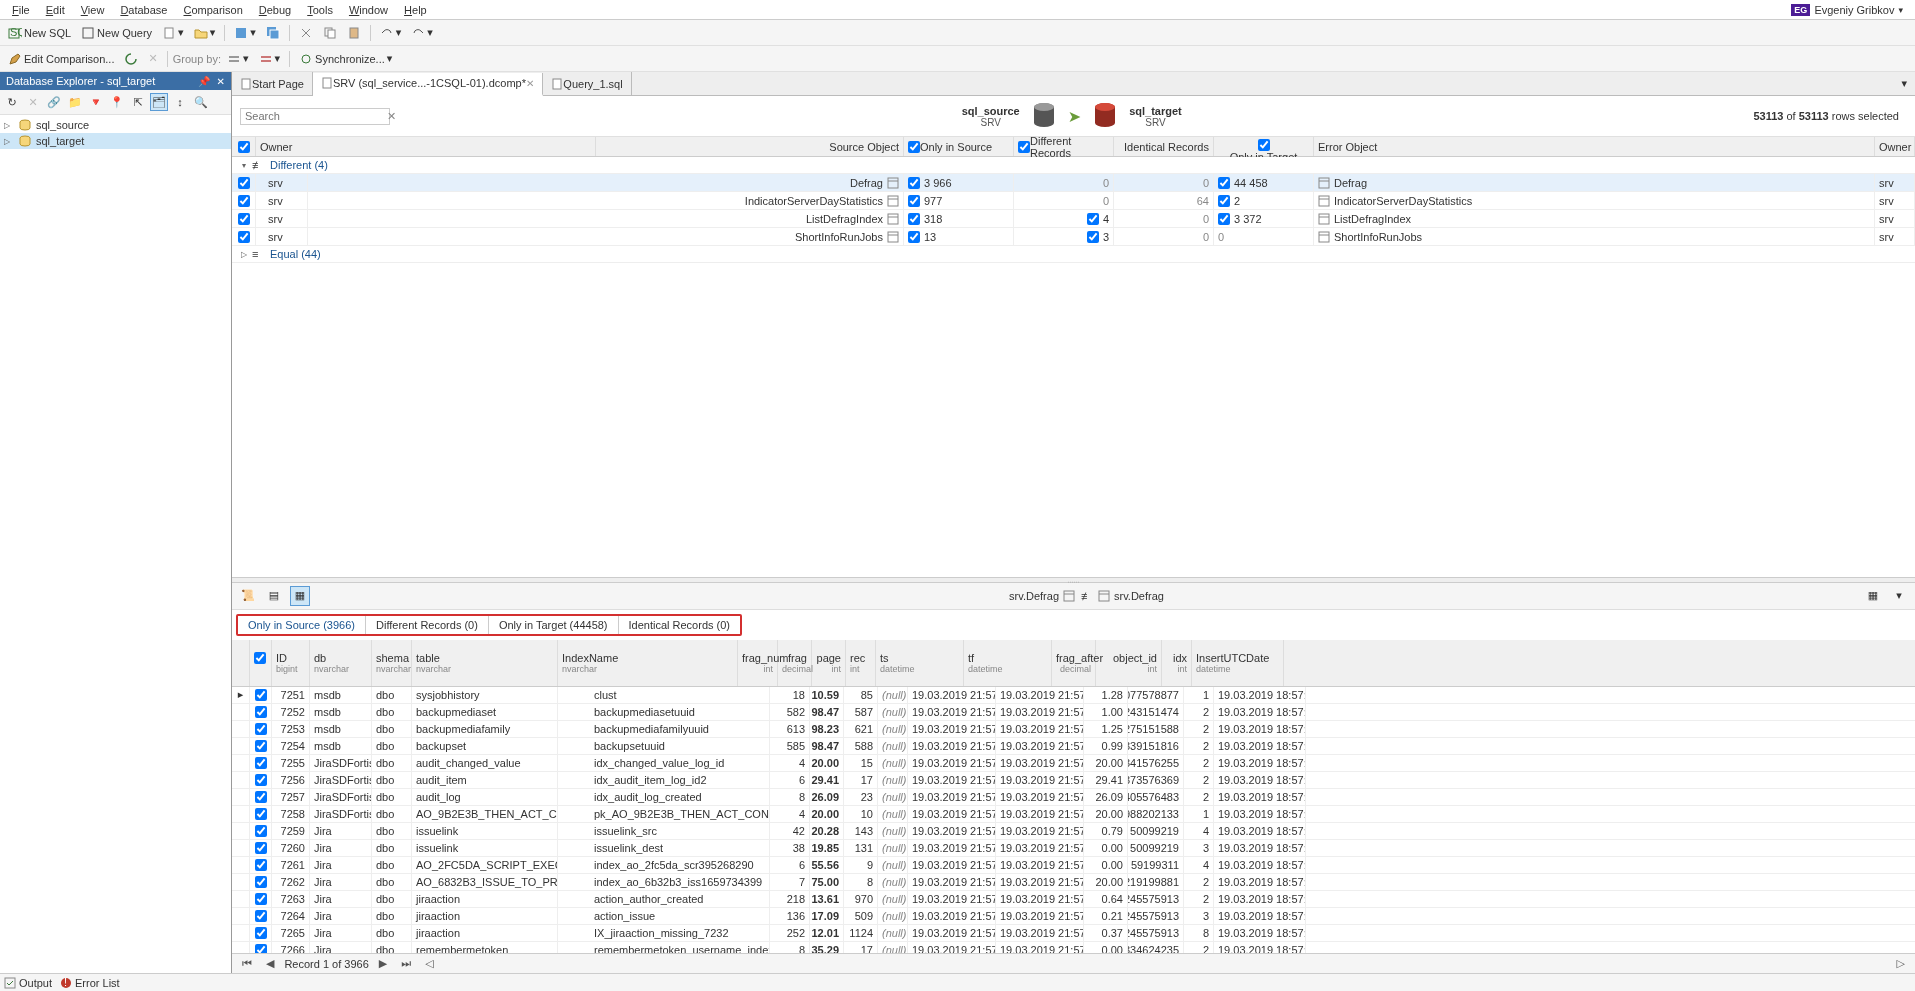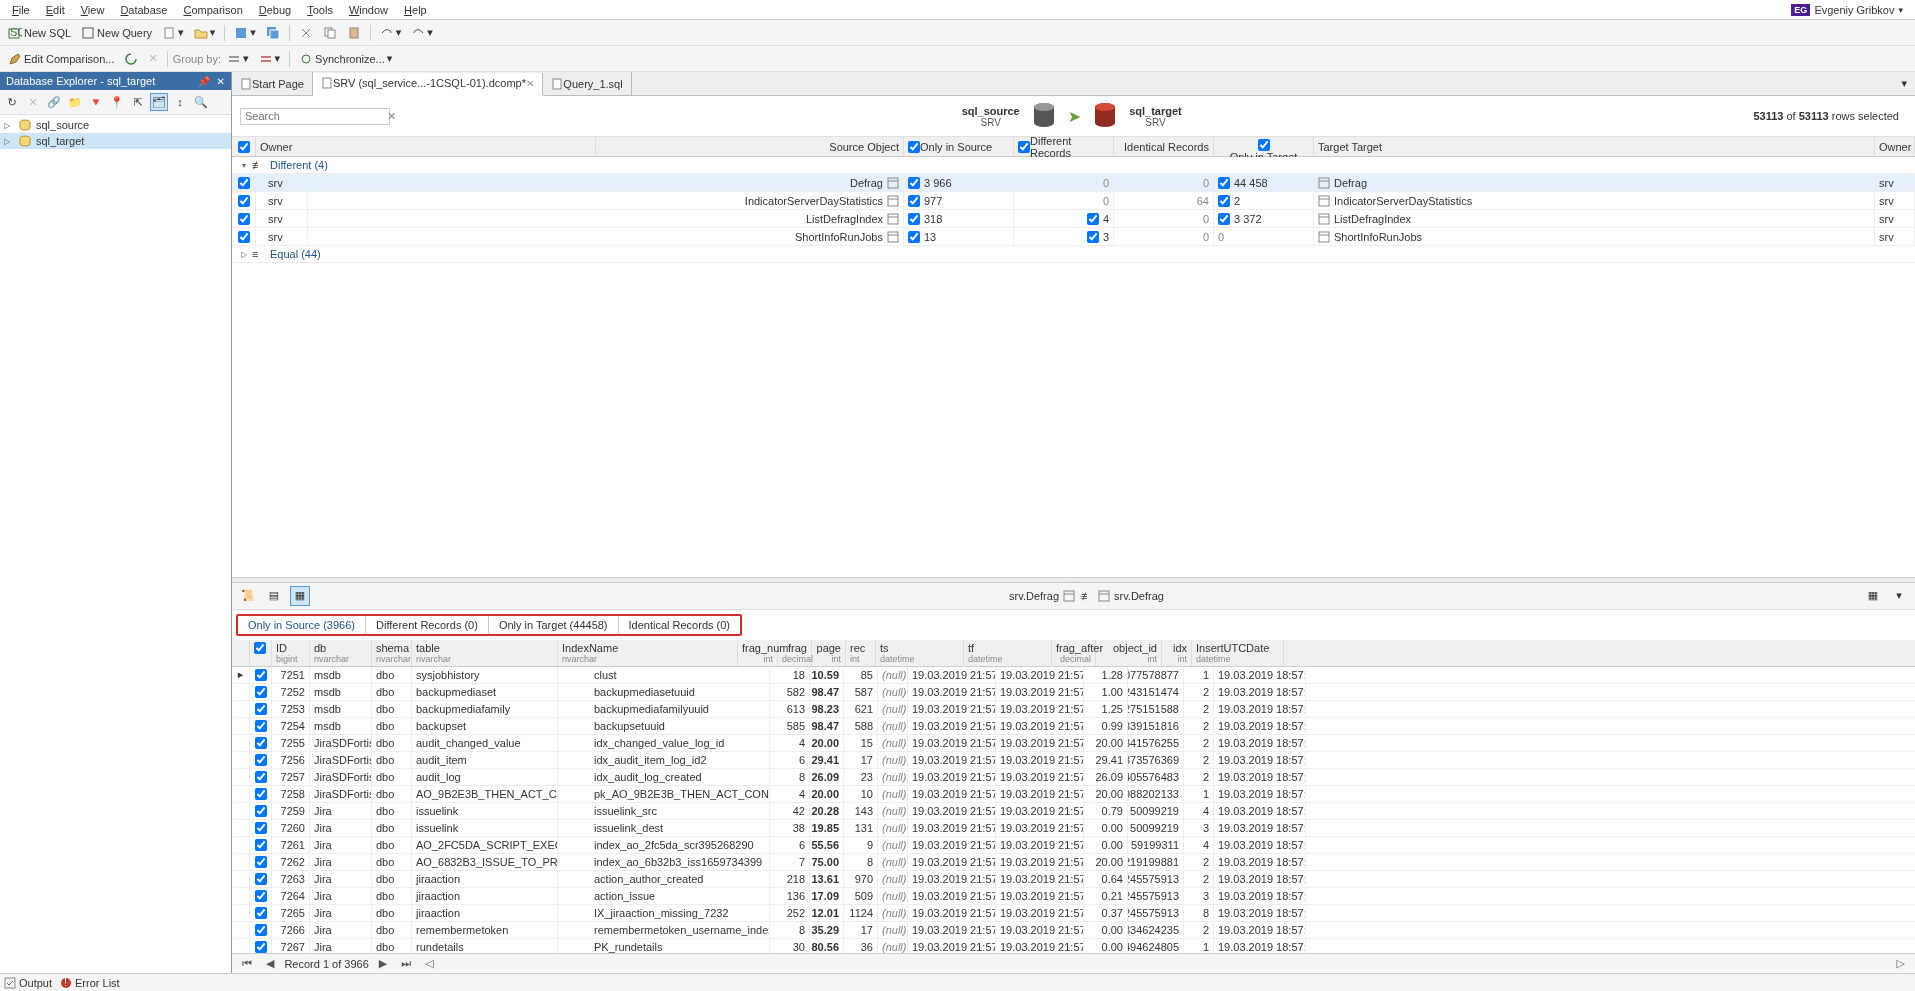--- a/index.html
+++ b/index.html
@@ -110,21 +110,21 @@
 
 
 .detail-tabs { display: flex; border: 2px solid #d32f2f; border-radius: 2px; margin: 4px; width: fit-content; }
 .detail-tab { padding: 3px 10px; border-right: 1px solid #ccc; cursor: pointer; }
 .detail-tab.active { color: #1a5490; }
 .detail-tab:last-child { border-right: none; }
 
 
 .data-grid { flex: 1; overflow: auto; position: relative; }
 .data-header { display: flex; background: #f0f0f0; border-bottom: 1px solid #ccc; position: sticky; top: 0; }
-.dh-cell { border-right: 1px solid #ddd; padding: 2px 4px; }
+.dh-cell { border-right: 1px solid #ddd; padding: 12px 4px; }
 .dh-cell .sub { font-size: 9px; color: #888; display: block; }
 .dh-sel { width: 18px; }
 .dh-ck { width: 22px; }
 .dh-id { width: 38px; }
 .dh-db { width: 62px; }
 .dh-shema { width: 40px; }
 .dh-table { width: 146px; }
 .dh-idx { width: 180px; }
 .dh-fragnum { width: 40px; text-align: right; }
 .dh-frag { width: 34px; text-align: right; }
@@ -397,21 +397,21 @@
         </div>
       <div class="gh-cell gh-diff">
           <input type="checkbox" checked="" style=""> 
           <span>Different Records</span>
         </div>
       <div class="gh-cell gh-ident">Identical Records</div>
       <div class="gh-cell gh-otgt">
           <input type="checkbox" checked="" style=""> 
           <span>Only in Target</span>
         </div>
-      <div class="gh-cell gh-tgt">Target Target</div>
+      <div class="gh-cell gh-tgt">Error Object</div>
       <div class="gh-cell gh-owner2">Owner</div>
     </div>
 
     <div class="group-row">
       <span class="gr-toggle">▾</span>
       <span class="gr-icon">≢</span>
       <span class="gr-label diff">Different (4)</span>
     </div>
 
     <div class="comp-rows" id="comp-rows">

